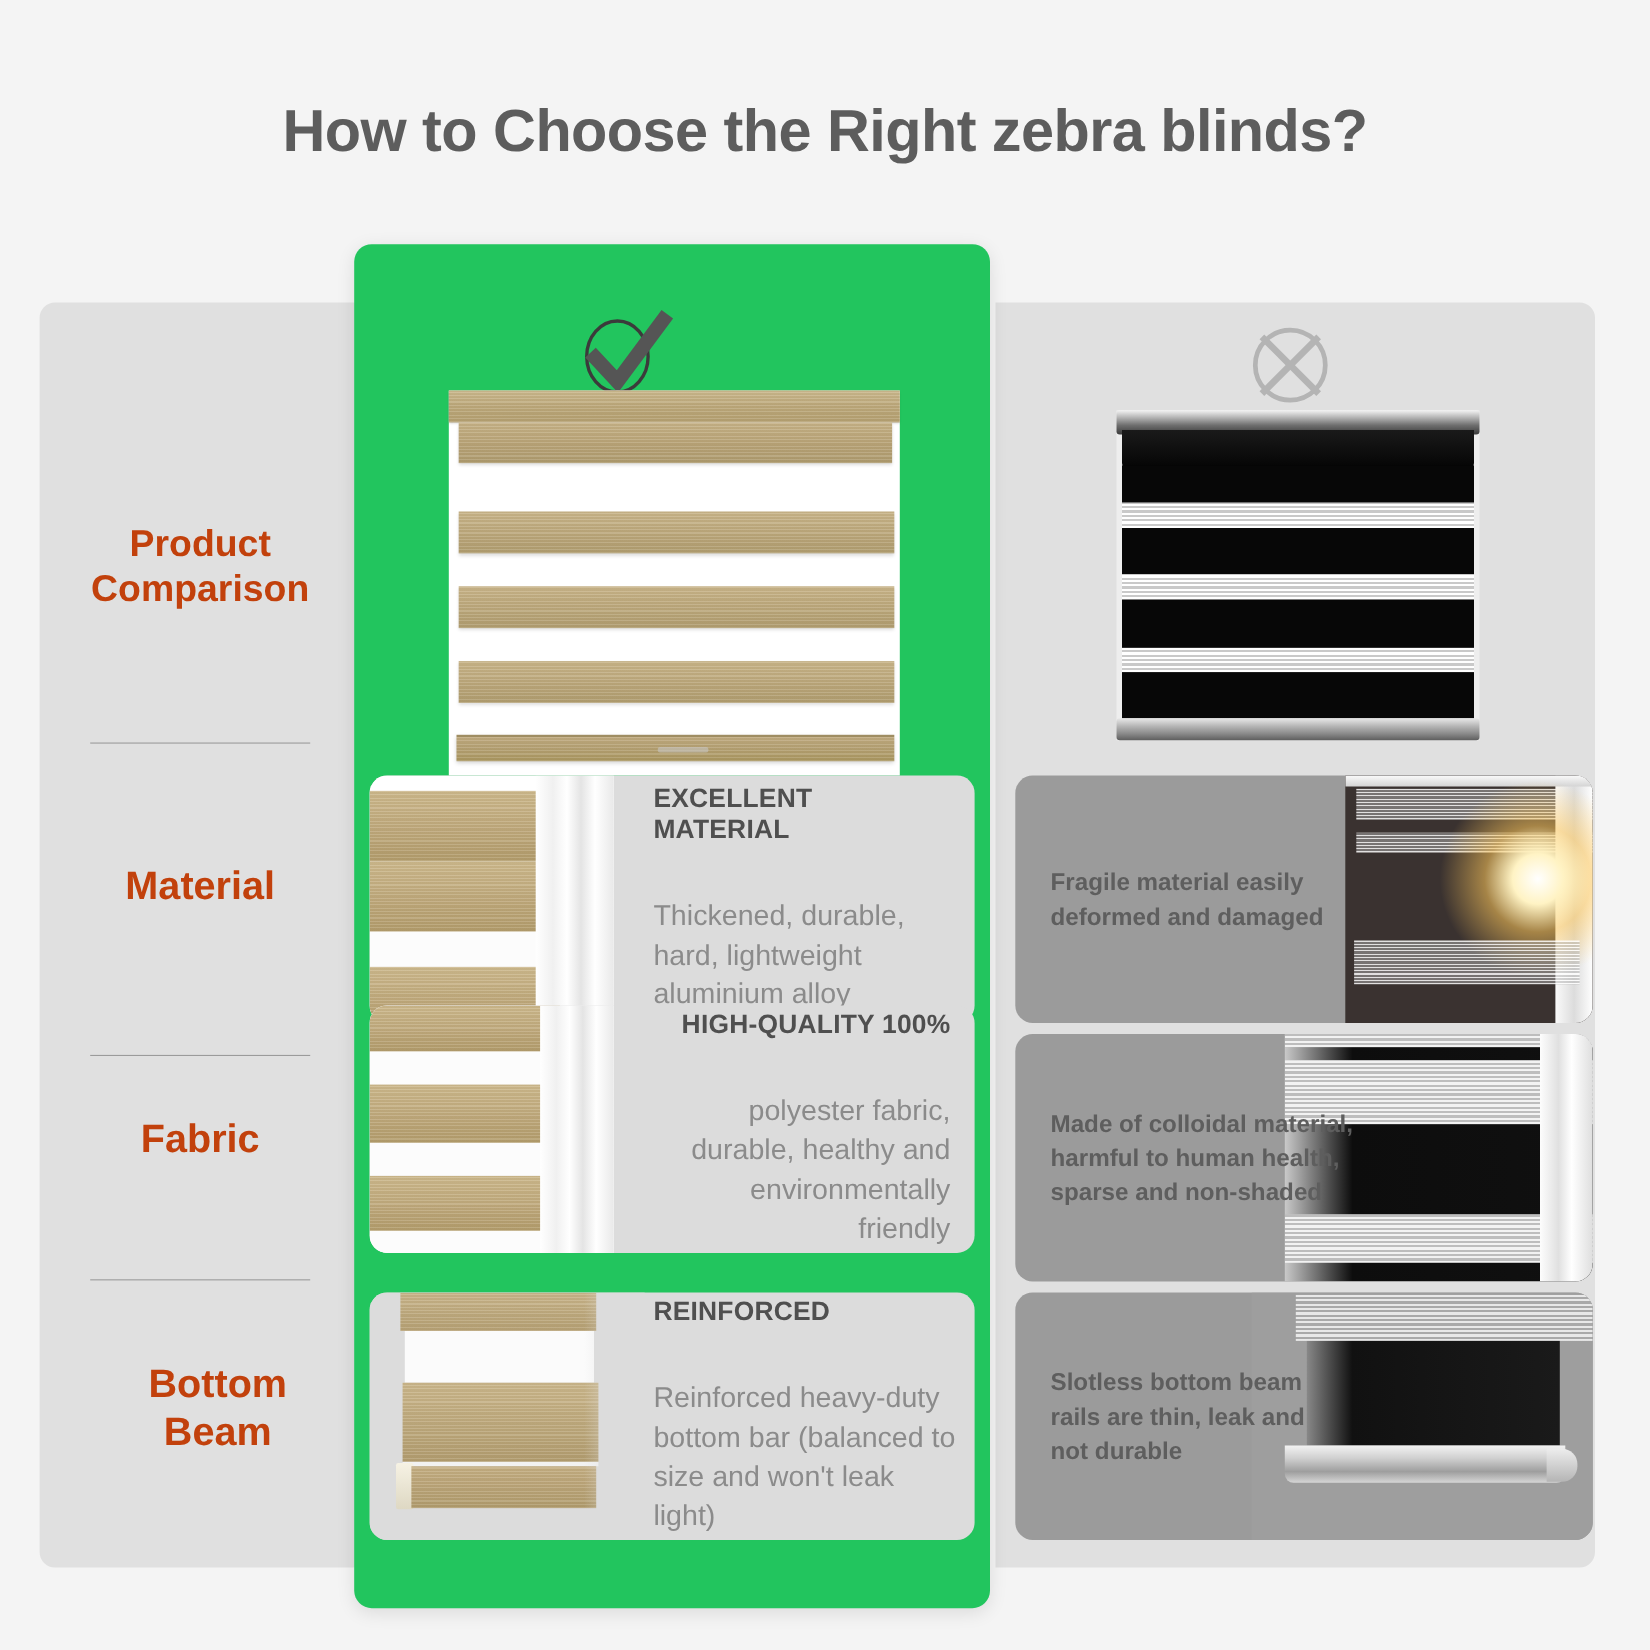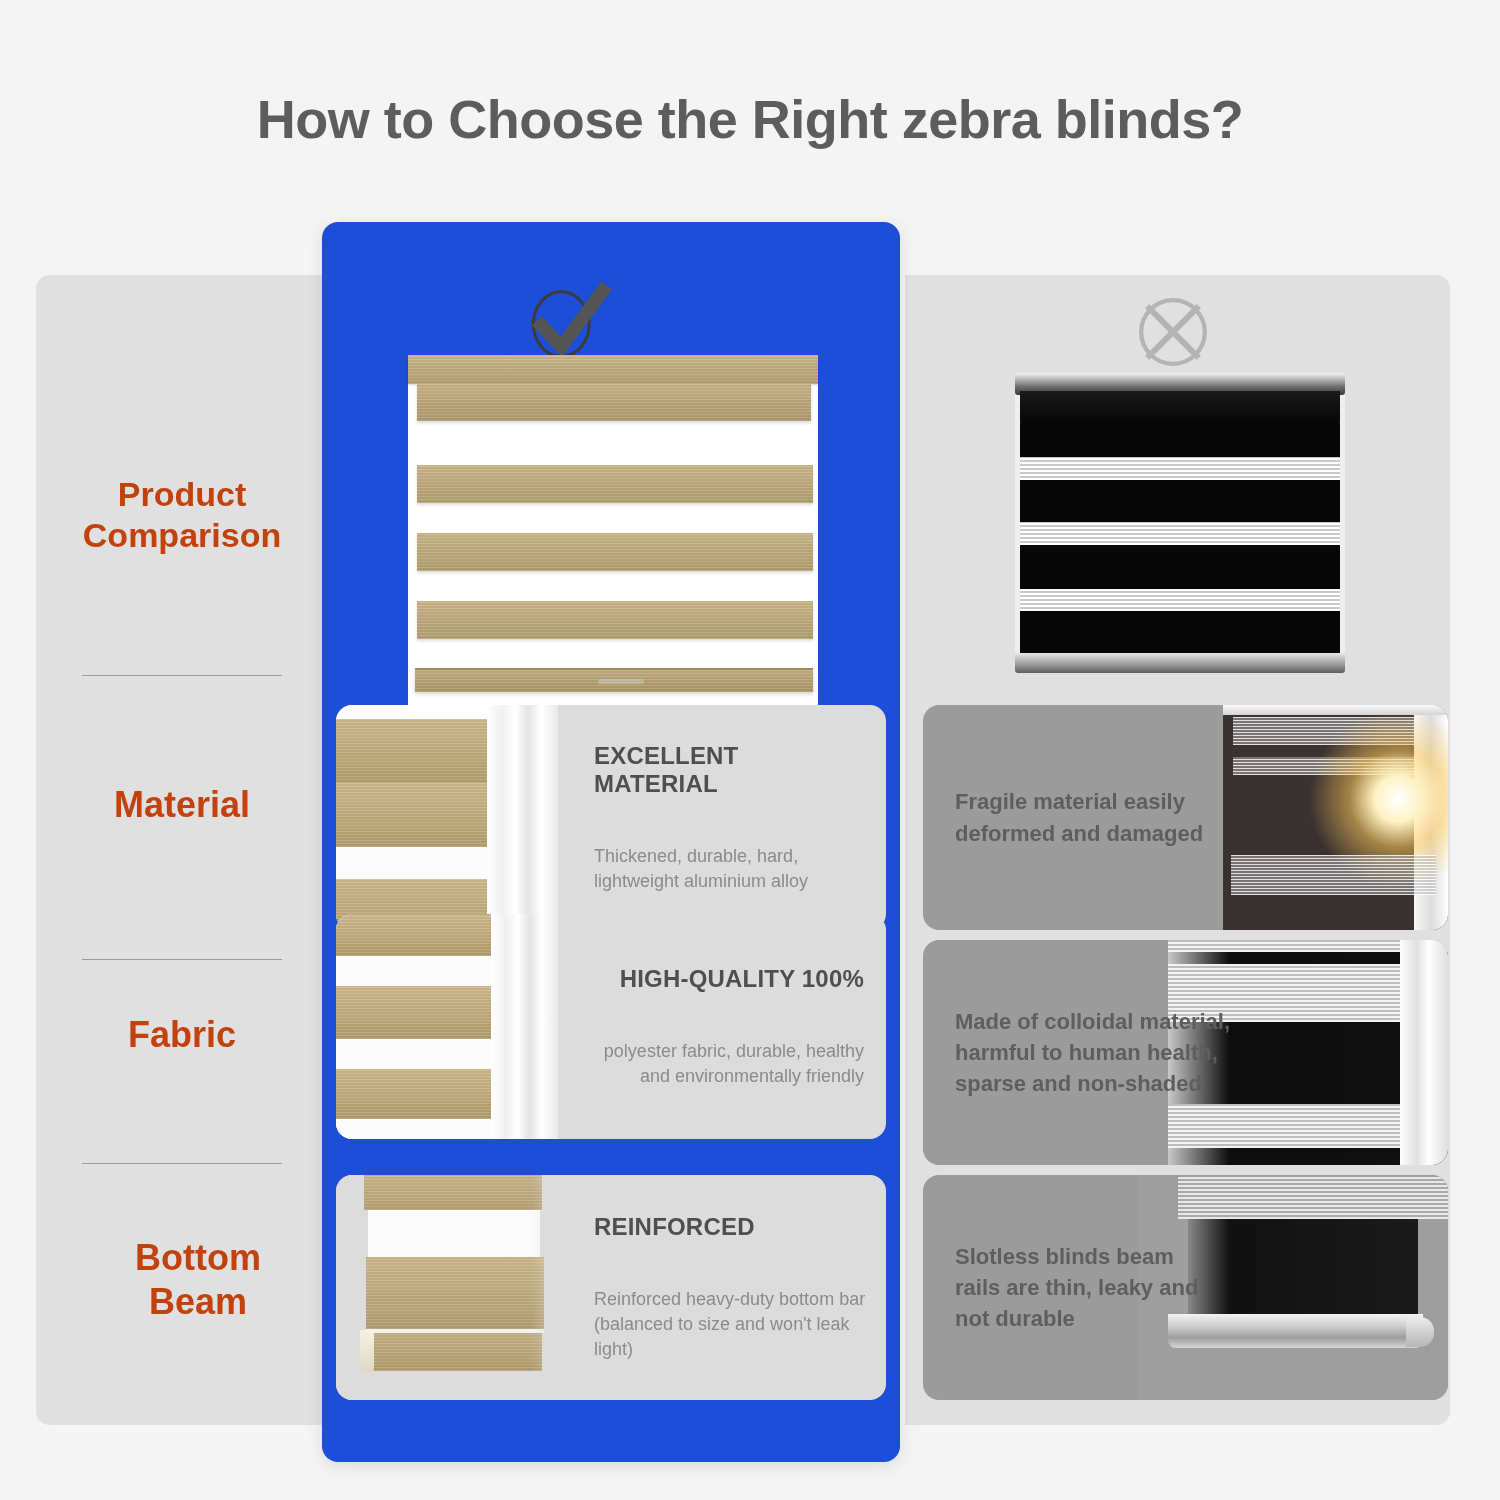--- a/index.html
+++ b/index.html
@@ -37,21 +37,21 @@
   .side-row span { display: block; }
   .side-sep {
     position: absolute; left: 46px; width: 200px; height: 1px;
     background: #9b9b9b;
   }
 
   
   .panel-good {
     position: absolute; left: 322px; top: 222px;
     width: 578px; height: 1240px;
-    background: #1d4ed8;
+    background: #22c55e;
     border-radius: 16px;
     box-shadow: 0 4px 16px rgba(0,0,0,0.10);
     overflow: hidden;
   }
   .panel-bad {
     position: absolute; left: 905px; top: 275px;
     width: 545px; height: 1150px;
     background: #e0e0e0;
     border-radius: 0 14px 14px 0;
     overflow: hidden;
@@ -137,21 +137,21 @@
 
   .card-text-good {
     position: absolute; top: 0; height: 100%;
     display: flex; flex-direction: column; justify-content: center;
   }
   .ct-title {
     font-size: 24px; font-weight: bold; color: #4f4f4f; letter-spacing:.2px;
     margin-bottom: 12px;
   }
   .ct-body {
-    font-size: 18px; color: #8b8b8b; line-height: 1.38; margin-top: 34px;
+    font-size: 26px; color: #8b8b8b; line-height: 1.38; margin-top: 34px;
   }
   .card-text-bad {
     position: absolute; left: 32px; top: 0; height: 100%; width: 270px;
     display: flex; align-items: center;
     font-size: 22px; font-weight: bold; color: #5e5e5e; line-height: 1.42;
   }
 
   
   .photo { position: absolute; top: 0; height: 100%; overflow: hidden; }
 
@@ -282,21 +282,21 @@
     <div class="card card-bad" style="top:900px; height:225px;">
       <div class="photo photo-rail" style="left:215px; width:310px;">
         <div class="dark-slat" style="left:40px; top:2px; width:270px; height:42px;
              background:repeating-linear-gradient(0deg,#e8e8e8 0 2px,#a9a9a9 2px 4px);"></div>
         <div style="position:absolute; left:50px; top:44px; width:230px; height:95px;
              background:linear-gradient(90deg, rgba(10,10,10,.15) 0%, #111 18%, #1a1a1a 100%);"></div>
         <div class="rail-bar" style="left:30px; top:139px; width:255px; height:34px;"></div>
         <div style="position:absolute; left:268px; top:142px; width:28px; height:30px;
              background:linear-gradient(180deg,#ededed,#b5b5b5); border-radius:0 14px 14px 0;"></div>
       </div>
-      <div class="card-text-bad">Slotless blinds beam rails are thin, leaky and not durable</div>
+      <div class="card-text-bad">Slotless bottom beam rails are thin, leak and not durable</div>
     </div>
   </div>
 
   <div class="panel-good">
 
     <div class="mark-check">
       <svg viewBox="0 0 120 110" width="110" height="96">
         <ellipse cx="50" cy="62" rx="32" ry="37" fill="none" stroke="#3b3b3b" stroke-width="3.5"></ellipse>
         <path d="M22 58 L50 88 L102 18" fill="none" stroke="#555555" stroke-width="15" stroke-linecap="butt" stroke-linejoin="miter"></path>
       </svg>

